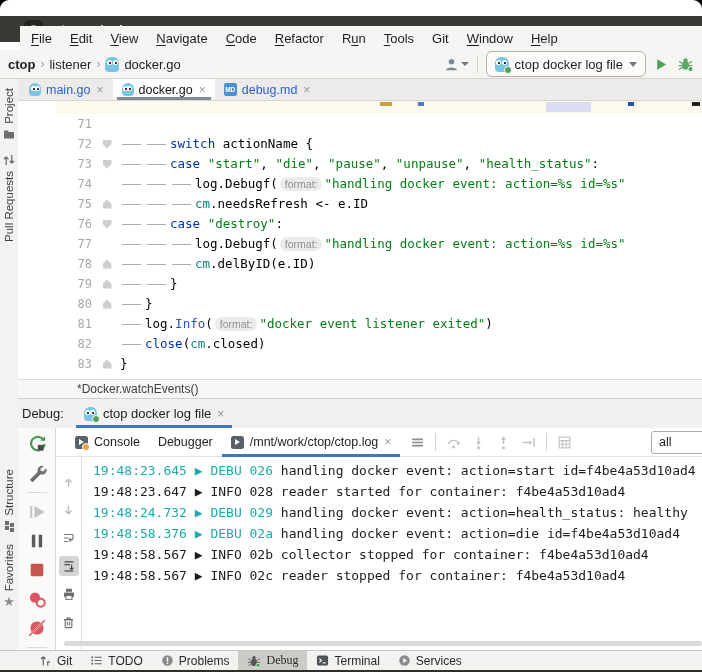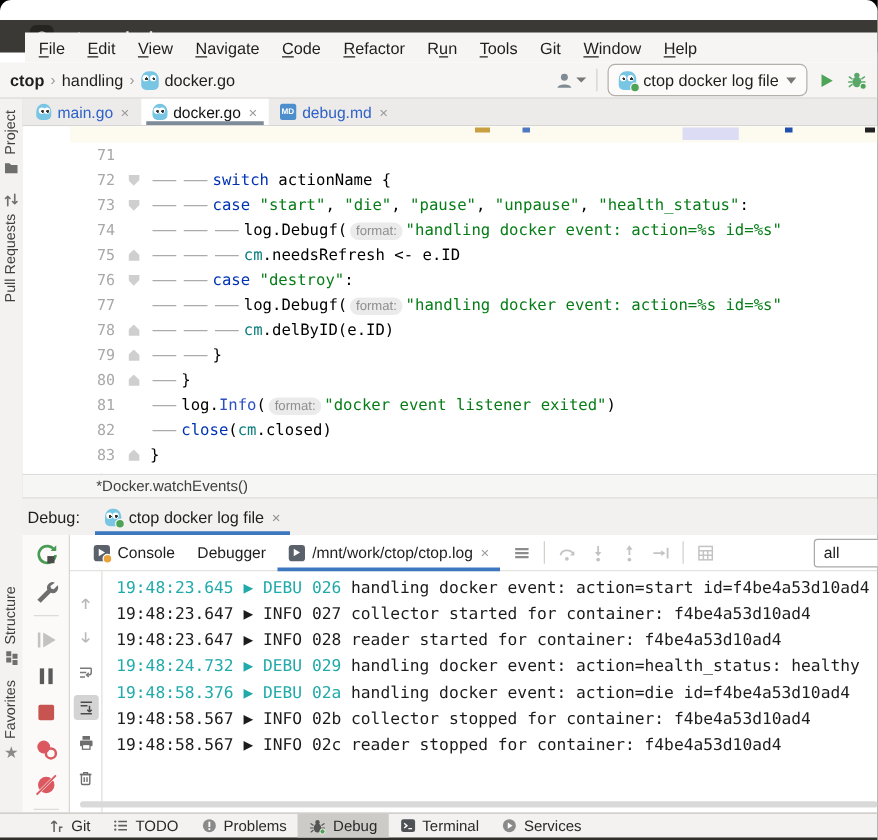--- a/index.html
+++ b/index.html
@@ -99,21 +99,21 @@
   .logarea{flex:1;overflow:hidden;padding-left:11px;padding-top:3px;font-family:"DejaVu Sans Mono",monospace;font-size:13px;position:relative;}
   .lgl{height:21px;line-height:21px;white-space:pre;}
   .lgl .pre.debu{color:#21AAAA;}
   .lgl .pre.info{color:#1C1C1C;}
   .lgl .msg{color:#1C1C1C;}
   .hscroll{position:absolute;left:46px;right:0;bottom:4px;height:5px;background:#D9D9D9;border-radius:3px;}
 
   
   .statusbar{position:absolute;left:0;bottom:0;right:0;height:22px;background:#F3F2F0;border-top:1px solid #C6C4C0;display:flex;align-items:center;padding-left:30px;box-sizing:border-box;border-bottom:2px solid #2F2E2A;}
   .sbitem{display:flex;align-items:center;gap:5px;font-size:12px;color:#2A2A2A;padding:2px 9px;height:100%;box-sizing:border-box;}
-  .sbitem.sel{background:#CDCBC7;}
+  .sbitem.sel{background:#CDCBC7;font-family:Liberation Serif, serif;}
 
   svg{display:block;}
 </style>
 </head>
 <body>
 
 <div class="win">
 
   <div class="titlebar">
     <span class="winbtn">
@@ -133,21 +133,21 @@
       <span class="mi"><span></span><span class="mn">T</span><span>ools</span></span>
       <span class="mi"><span>Git</span><span class="mn"></span><span></span></span>
       <span class="mi"><span></span><span class="mn">W</span><span>indow</span></span>
       <span class="mi"><span></span><span class="mn">H</span><span>elp</span></span>
     </div>
 
   <div class="navbar">
     <div class="crumb">
       <span class="b">ctop</span>
       <span class="sep">›</span>
-      <span>handling</span>
+      <span>listener</span>
       <span class="sep">›</span>
       <span class="gopher"></span>
       <span>docker.go</span>
     </div>
     <div class="nav-right">
       <span style="display:flex;align-items:center;gap:2px;">
         <svg width="15" height="15" viewBox="0 0 14 14">
             <circle cx="7" cy="4.4" r="2.6" fill="#7F8B93"></circle>
             <path d="M1.8 12.4c.6-3.4 9.8-3.4 10.4 0z" fill="#7F8B93"></path>
           </svg>
@@ -403,21 +403,20 @@
                       <path d="M3.4 4.4h7.2V12a1 1 0 0 1-1 1H4.4a1 1 0 0 1-1-1z"></path>
                       <path d="M2 4.4h10M5.4 4.4V2.8h3.2v1.6M5.8 6.8v4M8.2 6.8v4"></path>
                     </g>
                   </svg>
                 </span>
             </div>
 
             <div class="logarea">
               <div id="log-lines">
                   <div class="lgl"><span class="pre debu">19:48:23.645 ▶ DEBU 026 </span><span class="msg">handling docker event: action=start id=f4be4a53d10ad4</span></div>
-                  <div class="lgl"><span class="pre info">19:48:23.647 ▶ INFO 027 </span><span class="msg">collector started for container: f4be4a53d10ad4</span></div>
                   <div class="lgl"><span class="pre info">19:48:23.647 ▶ INFO 028 </span><span class="msg">reader started for container: f4be4a53d10ad4</span></div>
                   <div class="lgl"><span class="pre debu">19:48:24.732 ▶ DEBU 029 </span><span class="msg">handling docker event: action=health_status: healthy</span></div>
                   <div class="lgl"><span class="pre debu">19:48:58.376 ▶ DEBU 02a </span><span class="msg">handling docker event: action=die id=f4be4a53d10ad4</span></div>
                   <div class="lgl"><span class="pre info">19:48:58.567 ▶ INFO 02b </span><span class="msg">collector stopped for container: f4be4a53d10ad4</span></div>
                   <div class="lgl"><span class="pre info">19:48:58.567 ▶ INFO 02c </span><span class="msg">reader stopped for container: f4be4a53d10ad4</span></div>
                 </div>
             </div>
           </div>
         </div>
       </div>

